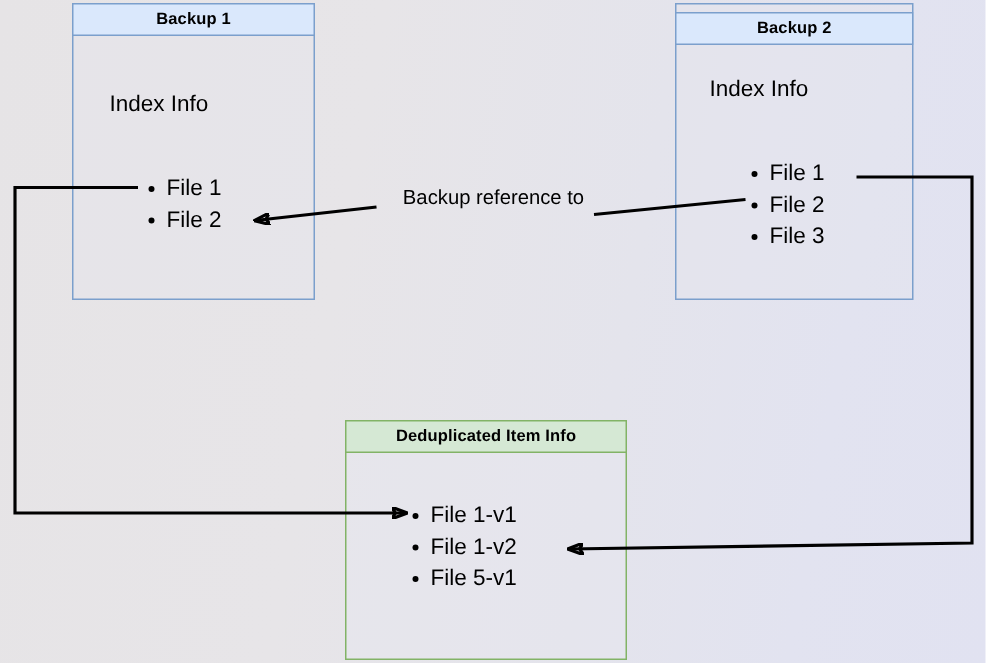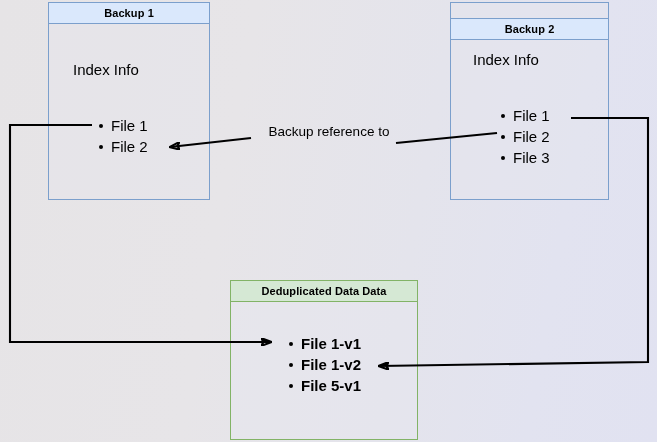--- a/index.html
+++ b/index.html
@@ -113,35 +113,35 @@
   <div class="box-header blue" style="left:48px; top:2px; width:162px; height:22px;">
     <span>Backup 1</span>
   </div>
   <div class="box-title" style="left:73px; top:61px;">Index Info</div>
   <ul class="filelist" style="left:95px; top:115px;">
     <li>File 1</li>
     <li>File 2</li>
   </ul>
 
   <div class="box blue" style="left:450px; top:2px; width:159px; height:198px;"></div>
-  <div class="box-header blue" style="left:450px; top:18px; width:159px; height:22px;">
+  <div class="box-header blue" style="left:450px; top:8px; width:159px; height:22px;">
     <span>Backup 2</span>
   </div>
   <div class="box-title" style="left:473px; top:51px;">Index Info</div>
   <ul class="filelist" style="left:497px; top:105px;">
     <li>File 1</li>
     <li>File 2</li>
     <li>File 3</li>
   </ul>
 
   <div class="box green" style="left:230px; top:280px; width:188px; height:160px;"></div>
   <div class="box-header green" style="left:230px; top:280px; width:188px; height:22px;">
-    <span>Deduplicated Data Data</span>
+    <span>Deduplicated Item Info</span>
   </div>
-  <ul class="filelist" style="left:285px; top:333px;font-weight:bold;">
+  <ul class="filelist" style="left:271px; top:333px;">
     <li>File 1-v1</li>
     <li>File 1-v2</li>
     <li>File 5-v1</li>
   </ul>
 
   <div class="center-label" style="left:249px; top:123px; width:160px;">
     <div>Backup reference to</div>
   </div>
 
   <svg class="edges" viewBox="0 0 657 442" xmlns="http://www.w3.org/2000/svg">

